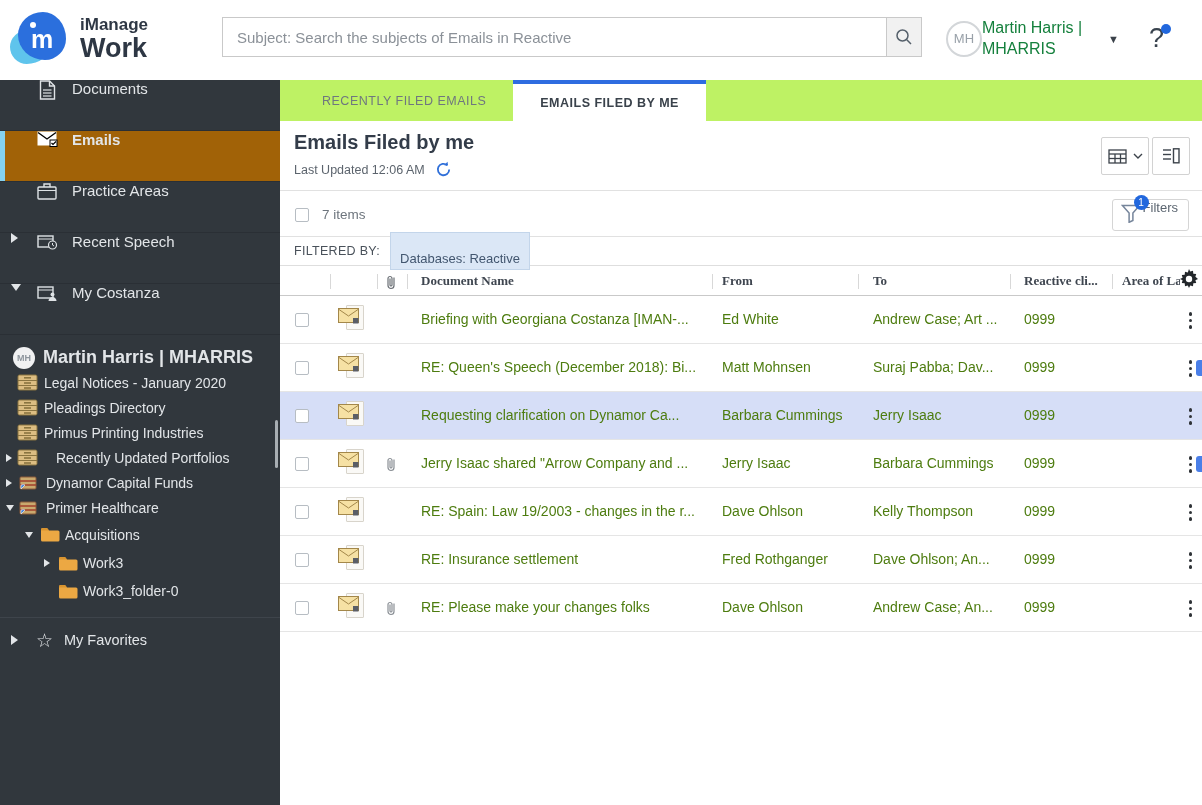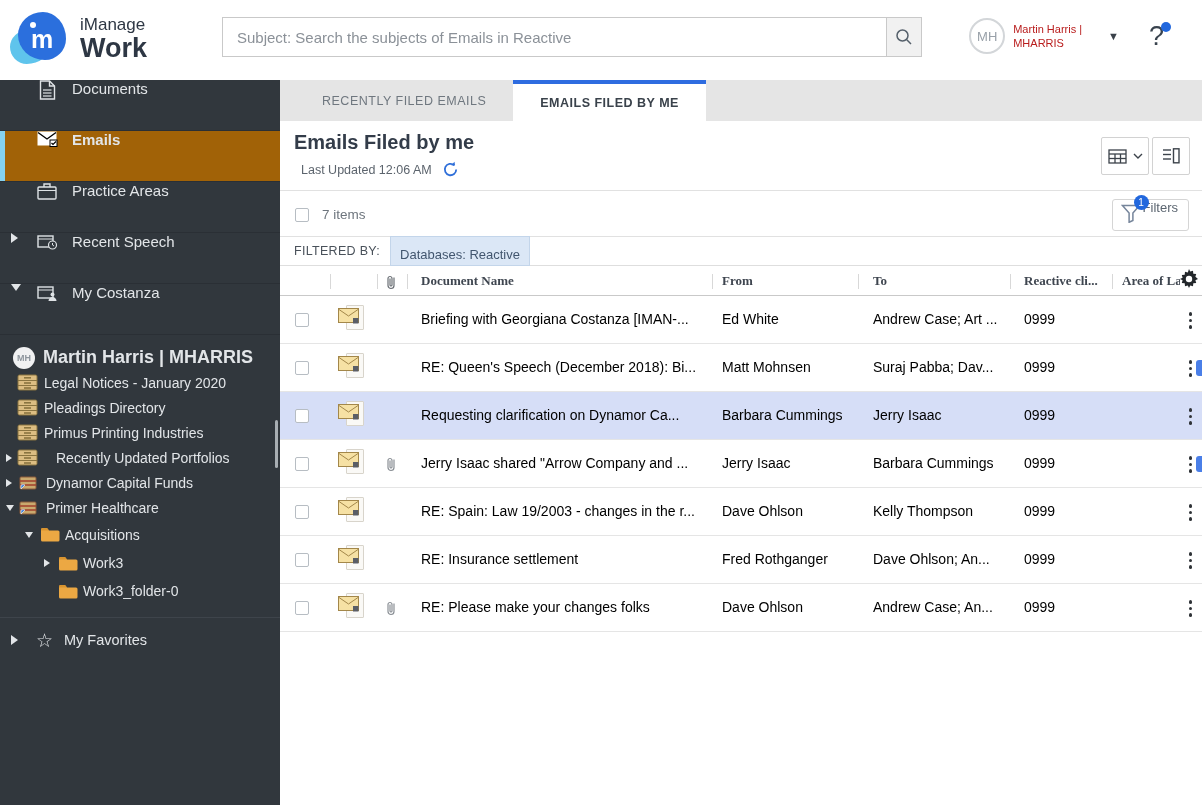--- a/index.html
+++ b/index.html
@@ -7,31 +7,31 @@
 
   
   .app-header { position:absolute; left:0; top:0; width:1202px; height:80px; background:#fff; }
   .brand { position:absolute; left:10px; top:12px; display:flex; align-items:center; }
   .logo-blob { position:relative; width:58px; height:54px; }
   .logo-blob .blob-light { position:absolute; left:0; bottom:2px; width:40px; height:34px; background:#5fc4ec; border-radius:46% 54% 58% 42% / 50% 46% 54% 50%; }
   .logo-blob .blob-dark { position:absolute; left:8px; top:0; width:48px; height:48px; background:#2b6fdd; border-radius:52% 48% 44% 56% / 48% 56% 44% 52%; display:flex; align-items:center; justify-content:center; }
   .logo-blob .blob-dark span { color:#fff; font-size:25px; font-weight:bold; margin-top:6px; }
   .logo-blob .blob-dot { position:absolute; left:20px; top:10px; width:6px; height:6px; background:#fff; border-radius:50%; }
   .brand-text { margin-left:12px; color:#2e3744; line-height:1; }
-  .brand-line1 { font-size:17px; }
+  .brand-line1 { font-size:17px;font-weight:bold; }
   .brand-line2 { font-size:27px; font-weight:bold; margin-top:2px; }
 
   .search-wrap { position:absolute; left:222px; top:17px; display:flex; }
   .search-input { width:664px; height:40px; border:1px solid #c9c9c9; border-right:none; padding:16px 14px; font-size:15px; color:#444; outline:none; font-family:"Liberation Sans",sans-serif; }
   .search-input::placeholder { color:#8b9198; }
   .search-btn { width:36px; height:40px; background:#f1f1f1; border:1px solid #c9c9c9; display:flex; align-items:center; justify-content:center; cursor:pointer; }
 
   .user-area { position:absolute; right:38px; top:18px; display:flex; align-items:center; }
   .avatar { width:36px; height:36px; border-radius:50%; border:2px solid #d3d6d9; color:#99a1a9; font-size:13px; display:flex; align-items:center; justify-content:center; background:#fff; }
-  .user-name { margin-left:8px; font-size:11px; color:#b91c1c; line-height:1.3; }
+  .user-name { margin-left:0; font-size:16px; color:#15803d; line-height:1.3; }
   .user-caret { margin-left:26px; font-size:11px; color:#3a4149; }
   .help-wrap { position:relative; margin-left:30px; }
   .help-q { font-size:27px; color:#39434e; font-weight:400; }
   .help-dot { position:absolute; right:-7px; top:1px; width:10px; height:10px; border-radius:50%; background:#2167dd; }
 
   
   .sidebar { position:absolute; left:0; top:80px; width:280px; height:725px; background:#31373d; color:#e2e5e8; }
   .nav-item { position:relative; height:51px; display:flex; align-items:flex-start; padding-left:36px; border-bottom:1px solid #2a2f35; font-size:15px; cursor:pointer; }
   .nav-item .nav-icon { width:22px; margin-right:14px; display:flex; justify-content:center; }
   .nav-item.active { background:#a16207; font-weight:bold; }
@@ -51,53 +51,53 @@
   .mini-avatar { width:22px; height:22px; border-radius:50%; background:#f0f1f2; color:#8d959d; font-size:9px; font-weight:bold; display:flex; align-items:center; justify-content:center; }
 
   .sidebar-divider { height:1px; background:#3e444b; margin-top:12px; }
   .fav-row { position:relative; height:44px; display:flex; align-items:center; cursor:pointer; }
   .fav-star { position:absolute; left:36px; font-size:19px; color:#e2e5e8; }
   .fav-label { position:absolute; left:64px; font-size:14.5px; }
   .side-scroll { position:absolute; right:2px; top:340px; width:3px; height:48px; background:#c7ccd1; border-radius:2px; opacity:.8; }
 
   
   .main { position:absolute; left:280px; top:80px; width:922px; height:725px; background:#fff; }
-  .tabbar { position:relative; height:41px; background:#e5e5e5; display:flex; }
+  .tabbar { position:relative; height:41px; background:#bef264; display:flex; }
   .tab { height:41px; display:flex; align-items:center; justify-content:center; font-size:12.5px; letter-spacing:.5px; color:#6f777f; padding:0 27px; cursor:pointer; }
   .tab.first { margin-left:15px; }
   .tab.active { background:#fff; color:#3a424b; border-top:4px solid #2e6ce0; font-weight:bold; }
 
   .title-section { position:relative; height:69px; }
   .page-title { position:absolute; left:14px; top:10px; font-size:20px; font-weight:bold; color:#333c49; }
-  .subtitle { position:absolute; left:21px; top:40px; font-size:12.5px; color:#5c646d; display:flex; align-items:center; gap:10px; }
+  .subtitle { position:absolute; left:14px; top:40px; font-size:12.5px; color:#5c646d; display:flex; align-items:center; gap:10px; }
   .view-btns { position:absolute; right:12px; top:16px; display:flex; gap:3px; }
   .view-btn { height:38px; background:#fff; border:1px solid #d2d2d2; border-radius:2px; display:flex; align-items:center; justify-content:center; gap:6px; cursor:pointer; }
   .view-btn.grid { width:48px; }
   .view-btn.panel { width:38px; }
 
   .toolbar { position:relative; height:47px; border-top:1px solid #e1e1e1; border-bottom:1px solid #e1e1e1; }
   .cbx { width:14px; height:14px; border:1px solid #b7bdc3; border-radius:2px; background:#fff; cursor:pointer; }
   .toolbar .cbx { position:absolute; left:15px; top:17px; }
   .items-count { position:absolute; left:42px; top:16px; font-size:13.5px; color:#6d757d; }
   .filters-btn { position:absolute; right:13px; top:8px; height:32px; padding:0 10px 0 8px; border:1px solid #d5d5d5; border-radius:3px; background:#fff; display:flex; align-items:flex-end; cursor:pointer; }
   .funnel-wrap { position:relative; margin-bottom:3px; }
   .filters-badge { position:absolute; right:-8px; top:-9px; width:15px; height:15px; border-radius:50%; background:#2167dd; color:#fff; font-size:10px; display:flex; align-items:center; justify-content:center; }
   .filters-label { font-size:13px; color:#5b6570; margin-left:2px; margin-bottom:15px; }
 
   .filterbar { position:relative; height:29px; border-bottom:1px solid #dedede; display:flex; align-items:center; padding-left:14px; }
   .filtered-by { font-size:12.5px; color:#49515a; letter-spacing:.3px; }
-  .filter-chip { margin-left:10px; background:#dbe7f6; border:1px solid #c3d5ea; padding:10px 9px 3px; font-size:13px; color:#42566f; cursor:pointer; }
+  .filter-chip { margin-left:10px; background:#dbe7f6; border:1px solid #c3d5ea; padding:18px 9px 3px; font-size:13px; color:#42566f; cursor:pointer; }
 
   
   .thead { position:relative; height:30px; border-bottom:1px solid #c9c9c9; font-size:13px; color:#3f4650; font-weight:bold; }
   .th { position:absolute; top:7px; white-space:nowrap; overflow:hidden;font-family:Liberation Serif, serif; }
   .hsep { position:absolute; top:8px; width:1px; height:15px; background:#d8d8d8; }
   .gear { position:absolute; right:3px; top:3px; cursor:pointer; }
 
-  .trow { position:relative; height:48px; border-bottom:1px solid #e5e5e5; font-size:14px; color:#000000; background:#fff; }
+  .trow { position:relative; height:48px; border-bottom:1px solid #e5e5e5; font-size:14px; color:#4d7c0f; background:#fff; }
   .trow.selected { background:#d6def7; }
   .trow .cbx { position:absolute; left:15px; top:17px; }
   .cell { position:absolute; top:0; line-height:47px; white-space:nowrap; overflow:hidden; }
   .c-name { left:141px; width:285px; }
   .c-from { left:442px; width:140px; }
   .c-to   { left:593px; width:140px; }
   .c-client { left:744px; width:86px; }
   .doc-icon { position:absolute; left:58px; top:9px; width:26px; height:31px; }
   .doc-icon .page { position:absolute; right:0; top:0; width:18px; height:25px; background:#faf9f6; border:1px solid #d8d4cb; border-radius:1px; }
   .doc-icon .env { position:absolute; left:0; top:3px; }

